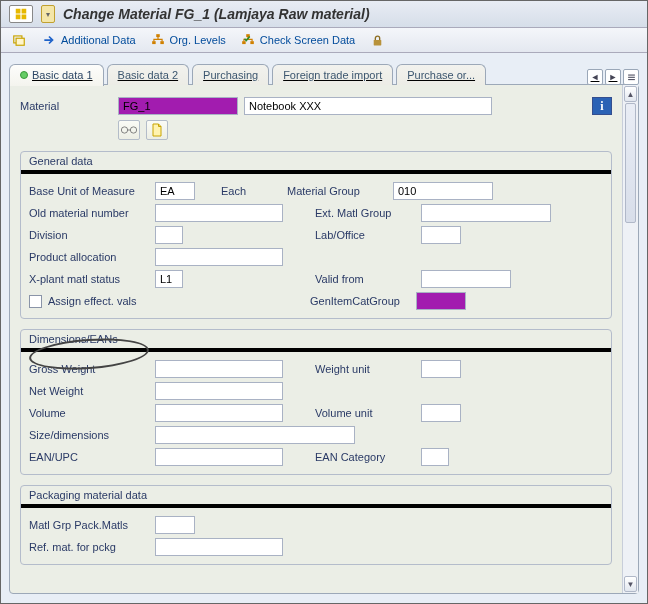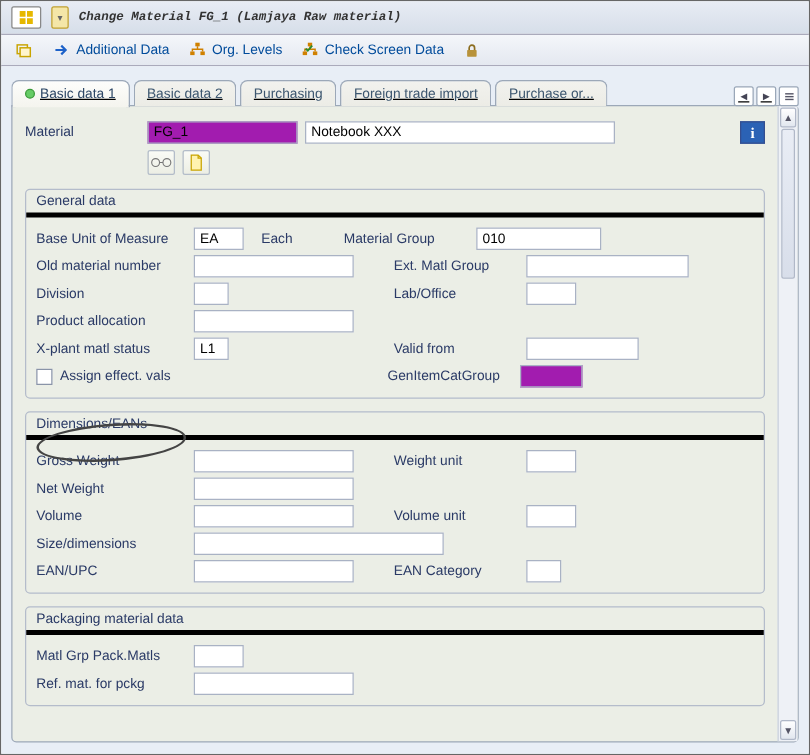--- a/index.html
+++ b/index.html
@@ -2,21 +2,21 @@
 <html><head>
 <meta charset="utf-8">
 <style>
   * { box-sizing: border-box; font-family: Arial, sans-serif; font-size: 11px; }
   body { margin: 0; padding: 0; background: #fff; }
   .window { width: 648px; height: 604px; border: 1px solid #666; display: flex; flex-direction: column; }
   .titlebar { background: linear-gradient(#e8ecf4, #d6dee9); border-bottom: 1px solid #aab; padding: 4px 8px; display: flex; align-items: center; gap: 8px; }
   .title-icon { width: 24px; height: 18px; background: #fff; border: 1px solid #888; border-radius: 2px; position: relative; display: flex; align-items: center; justify-content: center; }
   .title-icon svg { width: 14px; height: 14px; }
   .dropdown-arrow { width: 14px; height: 18px; background: #f4e6a8; border: 1px solid #c0a030; border-radius: 2px; display: flex; align-items: center; justify-content: center; font-size: 8px; color: #666; }
-  .titlebar-title { font-style: italic; font-weight: bold; font-size: 10px; color: #333; font-family: Liberation Mono, monospace; }
+  .titlebar-title { font-style: italic; font-weight: bold; font-size: 14px; color: #333; }
   .toolbar { background: linear-gradient(#f4f6fa, #e4e8f0); border-bottom: 1px solid #aab; padding: 4px 10px; display: flex; align-items: center; gap: 14px; }
   .toolbar-item { display: flex; align-items: center; gap: 4px; color: #004b9b; cursor: pointer; }
   .toolbar-icon { width: 16px; height: 16px; display: flex; align-items: center; justify-content: center; }
   .content-area { flex: 1; background: #e8eef6; position: relative; padding: 10px 8px 0 8px; overflow: hidden; }
   .tabs-row { display: flex; align-items: flex-end; gap: 3px; position: relative; z-index: 2; text-decoration: underline; }
   .tab { background: linear-gradient(#f2f2ee, #ecece6); border: 1px solid #9ca8b8; border-bottom: none; border-radius: 6px 6px 0 0; padding: 4px 10px; display: flex; align-items: center; gap: 4px; cursor: pointer; color: #3c566f; }
   .tab.active { background: linear-gradient(#fdfdfb, #f4f4ee); color: #2c4665; position: relative; top: 1px; padding-bottom: 5px; }
   .tab .bullet { width: 8px; height: 8px; background: #66cc66; border-radius: 50%; border: 1px solid #3a9a3a; }
   .tab-arrows { margin-left: auto; display: flex; gap: 2px; }
   .tab-arrow-btn { width: 16px; height: 16px; background: #fff; border: 1px solid #9aa7b8; border-radius: 2px; display: flex; align-items: center; justify-content: center; font-size: 9px; color: #445; cursor: pointer; }
@@ -170,21 +170,21 @@
               </svg>
           </div>
         </div>
 
         <div class="group">
           <div class="group-title">General data</div>
           <div class="group-body">
             <div class="row">
               <span class="label w120">Base Unit of Measure</span>
               <input class="text w40" value="EA" style="">
-              <span class="label" style="width:60px; margin-left:8px">Each</span>
+              <span class="label" style="width:60px; margin-left:20px">Each</span>
               <span class="label w100">Material Group</span>
               <input class="text" style="width: 100px;" value="010">
             </div>
             <div class="row">
               <span class="label w120">Old material number</span>
               <input class="text" style="width: 128px;" value="">
               <span class="col-gap"></span>
               <span class="label w100">Ext. Matl Group</span>
               <input class="text" style="width: 130px;" value="">
             </div>

